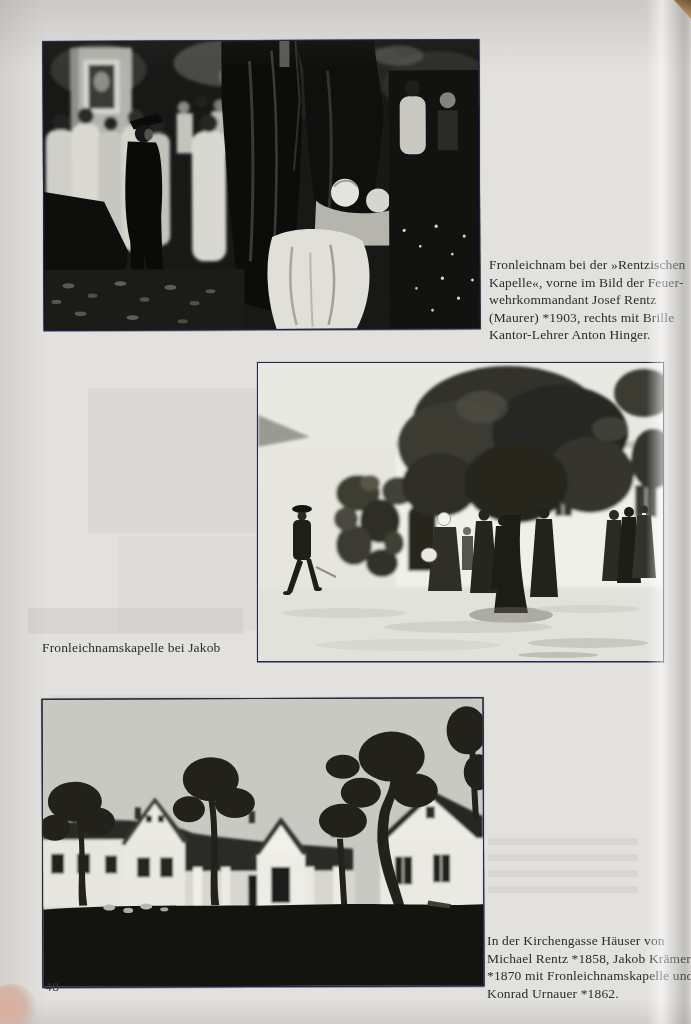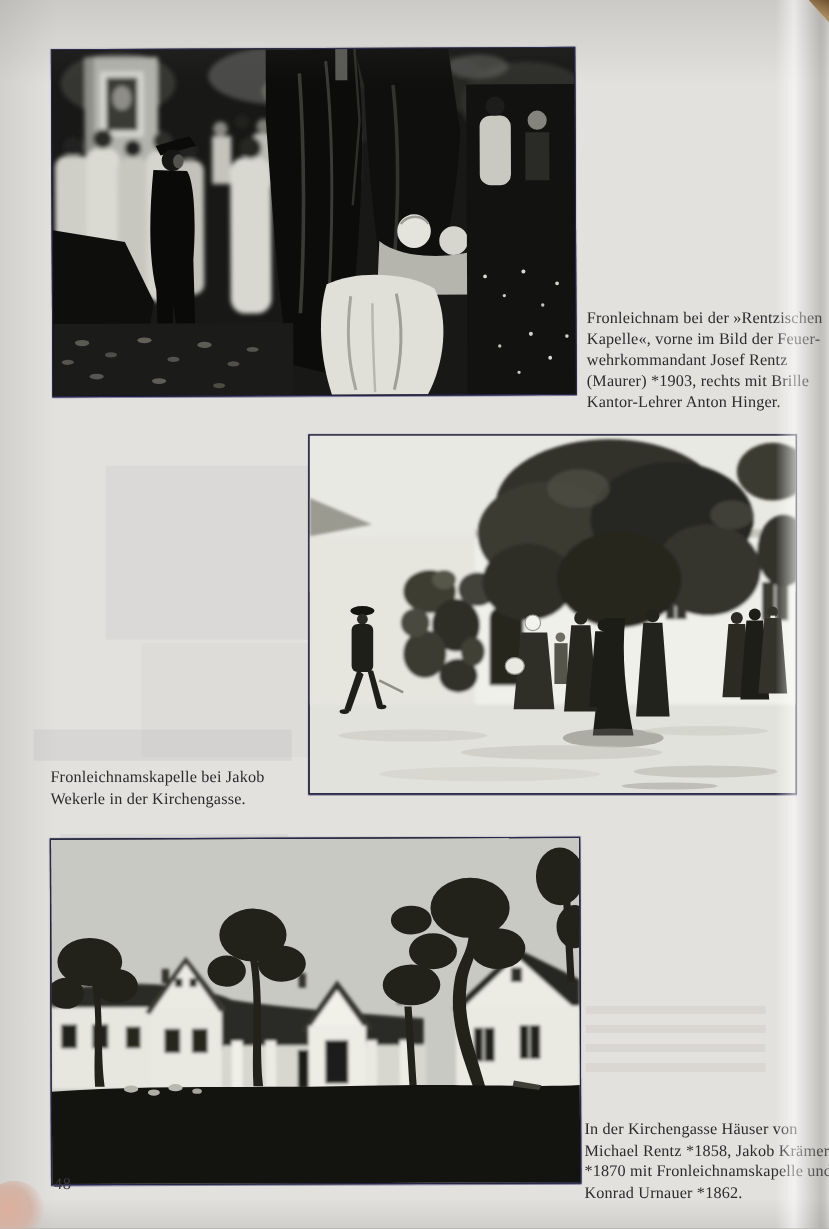--- a/index.html
+++ b/index.html
@@ -266,21 +266,20 @@
         <ellipse cx="330" cy="246" rx="52" ry="4" fill="#cccdc3"></ellipse>
         <ellipse cx="150" cy="282" rx="92" ry="6" fill="#d2d2c9"></ellipse>
         <ellipse cx="330" cy="280" rx="60" ry="5" fill="#b9b9b0"></ellipse>
         <ellipse cx="300" cy="292" rx="40" ry="3" fill="#a8a8a0"></ellipse>
       </g>
     </svg>
   </figure>
 
   <div class="caption" style="left:42px;top:639px;width:215px;">
     <div class="ln">Fronleichnamskapelle bei Jakob</div>
-    <div class="ln">Wekerle in der Kirchengasse.</div>
   </div>
 
   <figure class="photo" style="left:42px;top:698px;width:440px;height:287px;margin:0;transform:rotate(-0.2deg);">
     <svg viewBox="0 0 440 287" preserveAspectRatio="none">
       <defs>
           <filter id="s3" x="-10%" y="-10%" width="120%" height="120%">
             <feGaussianBlur stdDeviation="1.2"></feGaussianBlur>
           </filter>
         </defs>
       <rect width="440" height="287" fill="#c9c9c4"></rect>

